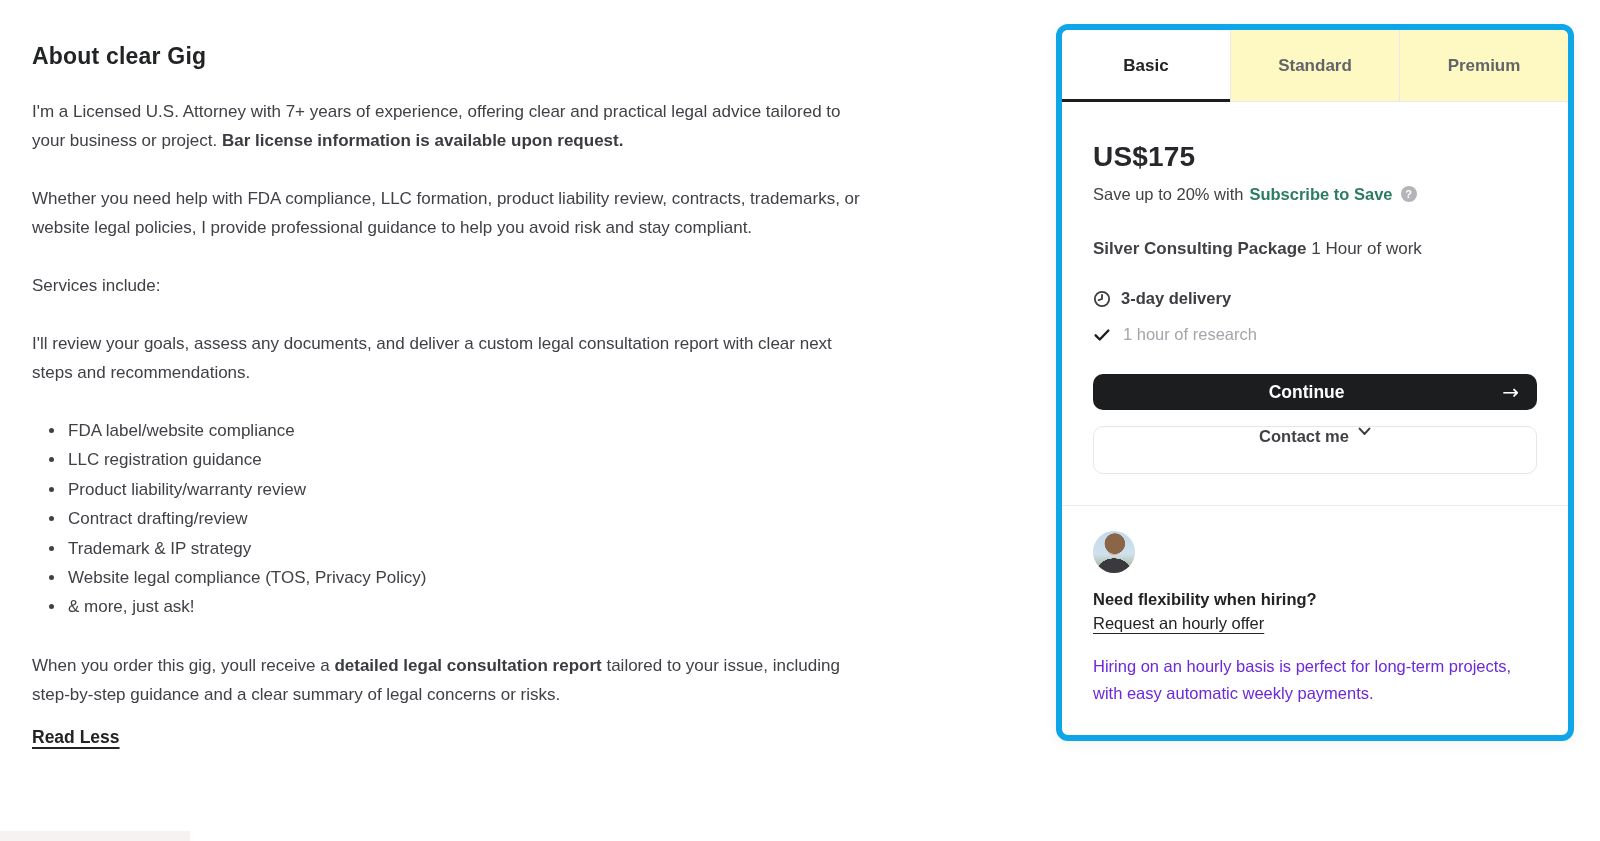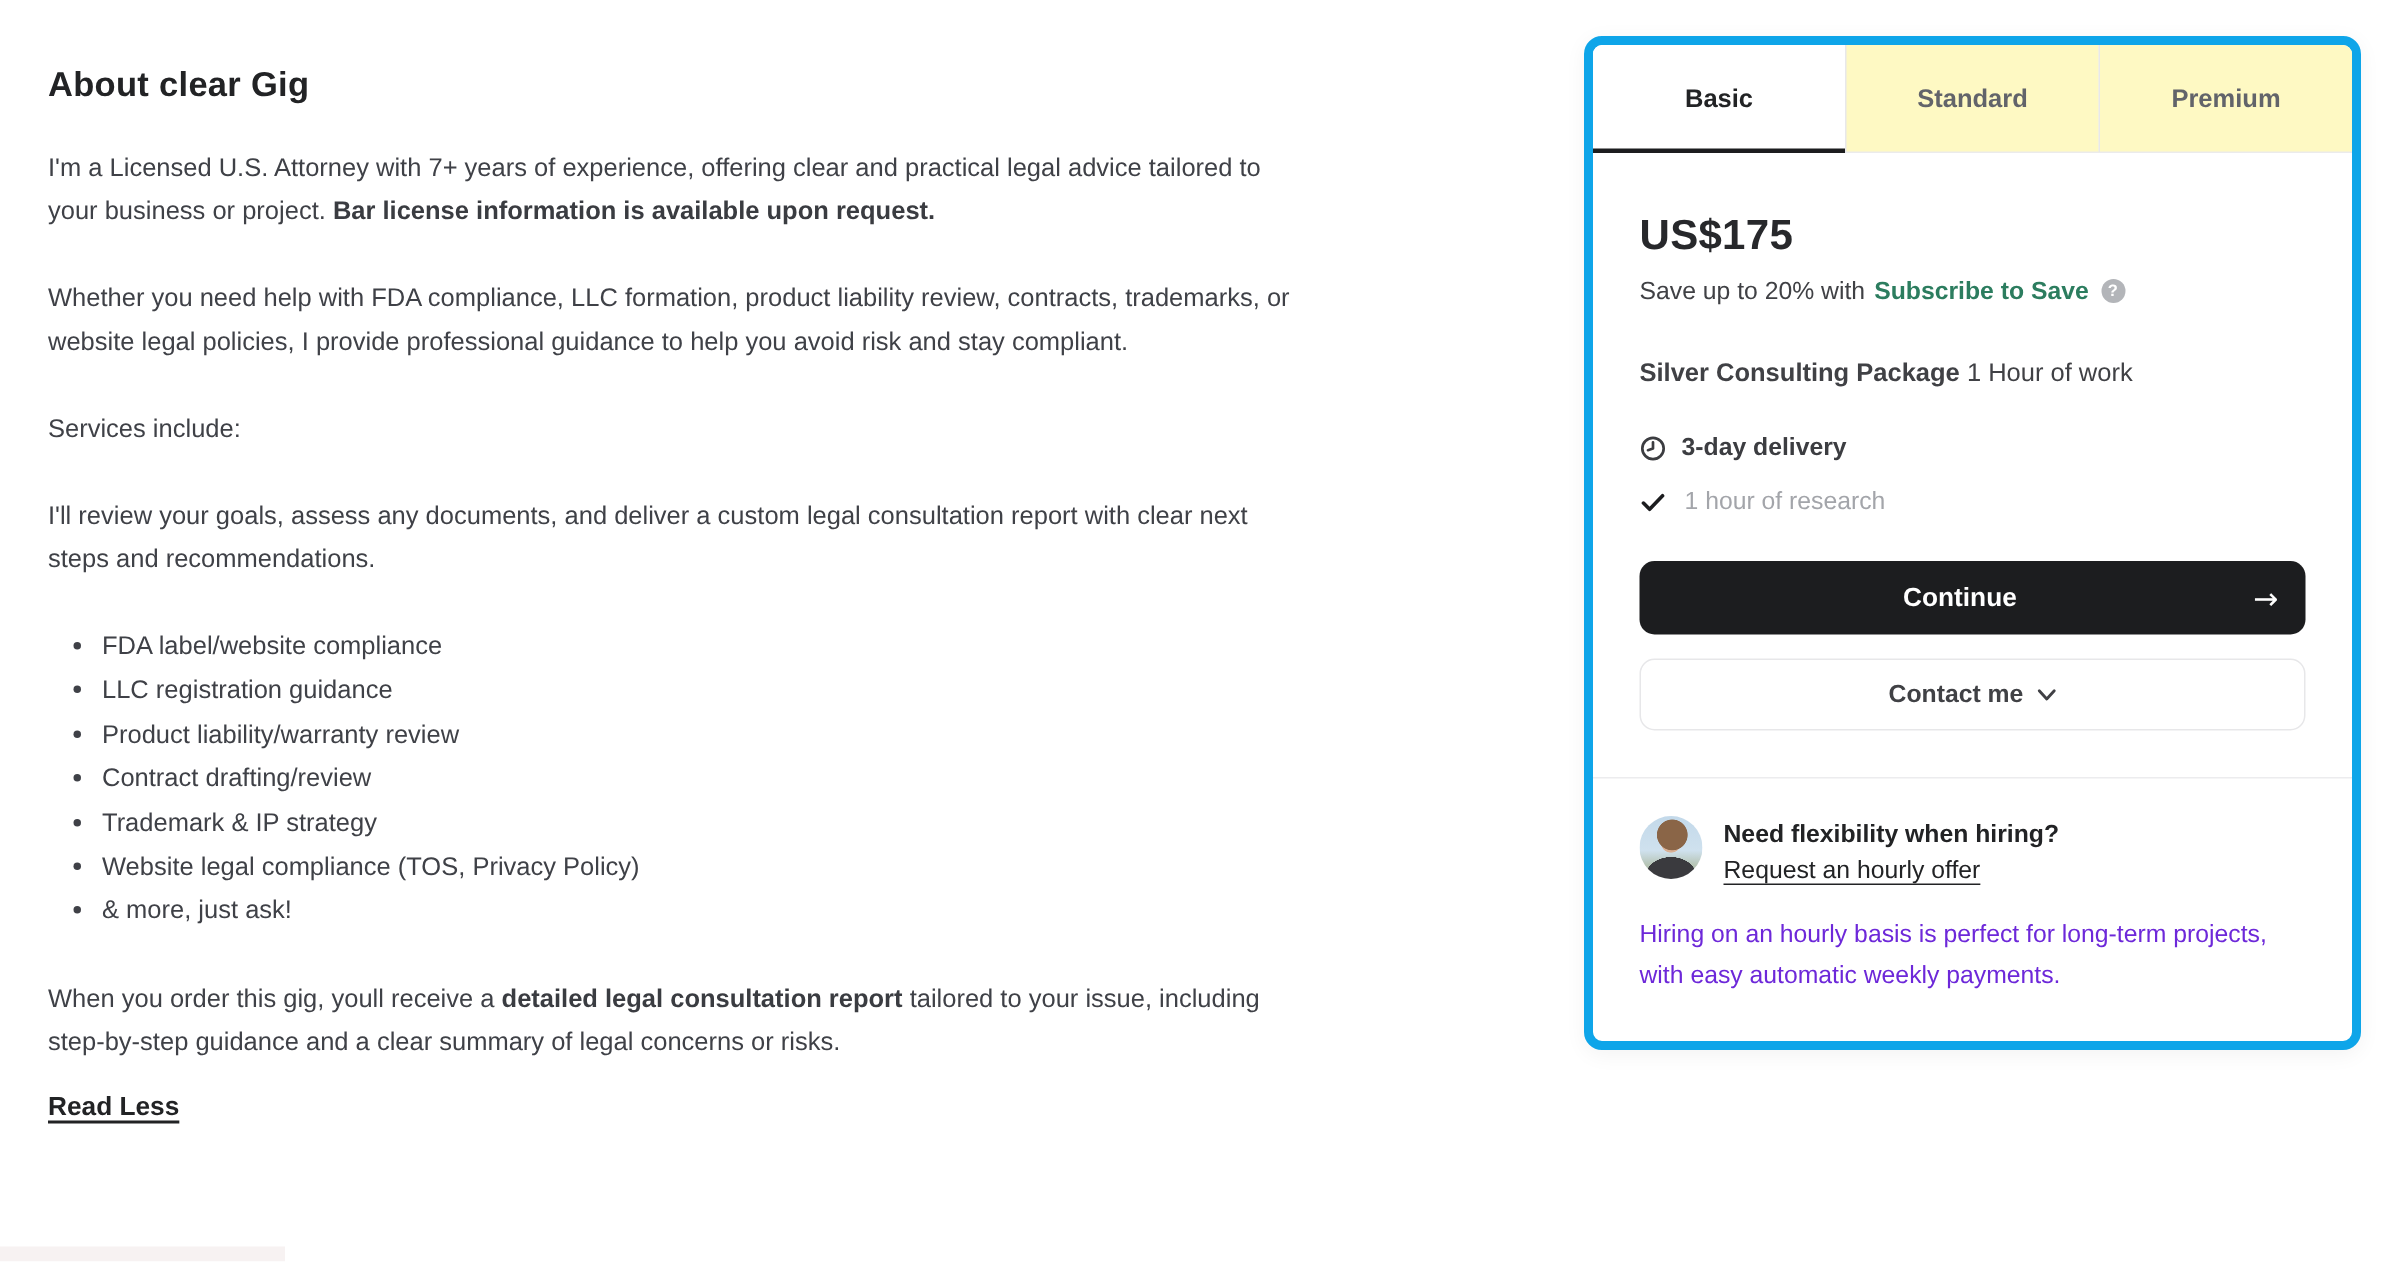--- a/index.html
+++ b/index.html
@@ -159,21 +159,21 @@
     align-items: center;
     gap: 12px;
     font-size: 16.5px;
     color: #a3a5aa;
   }
   .icon-18 { width: 18px; height: 18px; flex: 0 0 auto; display: block; }
 
   .btn-continue {
     margin-top: 30px;
     width: 100%;
-    height: 49px;
+    height: 36px;
     background: #1c1d1f;
     border: none;
     border-radius: 10px;
     display: flex;
     align-items: center;
     padding: 0 18px;
     cursor: pointer;
   }
   .btn-continue .btn-label {
     flex: 1;
@@ -190,39 +190,40 @@
     line-height: 1;
   }
   .btn-contact {
     margin-top: 16px;
     width: 100%;
     height: 48px;
     background: #ffffff;
     border: 1px solid #e7e7e9;
     border-radius: 10px;
     display: flex;
-    align-items: center;
+    align-items: flex-start;
     justify-content: center;
     gap: 9px;
     cursor: pointer;
     font-size: 16.5px;
     font-weight: 700;
     color: #404145;
     font-family: "Liberation Sans", sans-serif;
   }
   .card-divider {
     margin: 31px -31px 0 -31px;
     border: none;
     border-top: 1px solid #ececee;
   }
   .flex-section { padding-top: 25px; }
   .flex-head {
     display: flex;
     gap: 14px;
     align-items: flex-start;
+    flex-direction: column;
   }
   .avatar {
     width: 42px; height: 42px;
     border-radius: 50%;
     flex: 0 0 auto;
     background:
       radial-gradient(circle at 52% 30%, #8a6547 0 10px, rgba(0,0,0,0) 10.5px),
       radial-gradient(circle at 50% 42%, #d9b094 0 6.5px, rgba(0,0,0,0) 7px),
       radial-gradient(ellipse 17px 13px at 50% 96%, #3a3a3e 0 99%, rgba(0,0,0,0) 100%),
       linear-gradient(180deg, #c3d9ea 0%, #cfe1ee 55%, #b6c4b4 78%, #9daa9b 100%);

